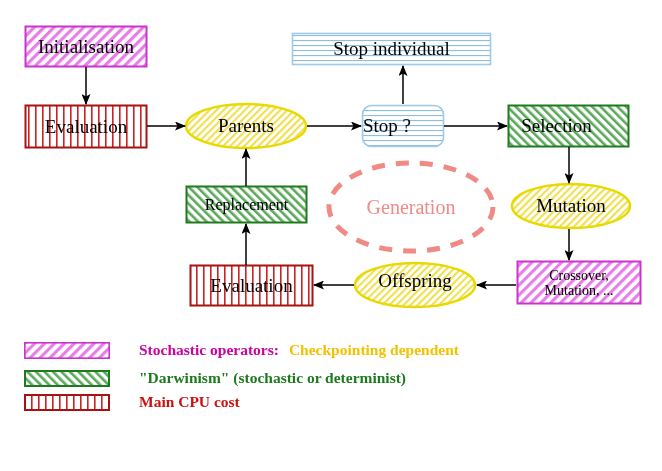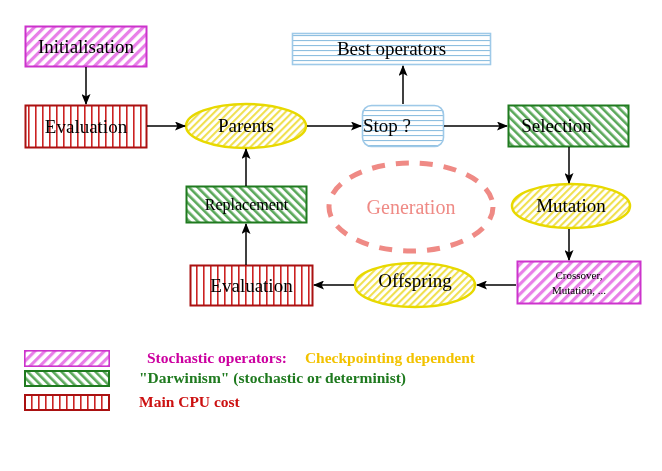--- a/index.html
+++ b/index.html
@@ -20,21 +20,21 @@
     display:flex;align-items:center;justify-content:center;
     text-align:center;
     color:#000000;
     font-family:"Liberation Serif", serif;
     white-space:pre;
     pointer-events:none;
     border-radius:10px;
   }
   .lbl-lg{font-size:19px;}
   .lbl-md{font-size:16px;}
-  .lbl-sm{font-size:11px;line-height:15px;}
+  .lbl-sm{font-size:14px;line-height:15px;}
   .lbl-gen{font-size:20px;color:#ef8a85;}
 
   
   #legend{position:absolute;left:0;top:336px;width:662px;height:120px;z-index:4;}
   .legend-row{position:absolute;left:24px;height:24px;display:flex;align-items:center;}
   .swatch{position:relative;width:86px;height:17px;flex:none;}
   .legend-text{margin-left:29px;font-size:15.5px;font-family:"Liberation Serif", serif;white-space:pre;font-weight:bold;}
   .lt-magenta{color:#cc00a0;}
   .lt-gold{color:#f2c200;}
   .lt-green{color:#1f7a1f;}
@@ -112,34 +112,34 @@
       <line x1="516" y1="285" x2="477" y2="285"></line>
       <line x1="354" y1="285" x2="314" y2="285"></line>
       <line x1="246" y1="265" x2="246" y2="224"></line>
       <line x1="246" y1="186" x2="246" y2="149"></line>
     </g>
   </svg>
 
   <div class="nodeLabel lbl-lg" style="left:25px;top:26px;width:122px;height:41px;">Initialisation</div>
   <div class="nodeLabel lbl-lg" style="left:25px;top:105px;width:122px;height:43px;">Evaluation</div>
   <div class="nodeLabel lbl-lg" style="left:186px;top:104px;width:120px;height:44px;">Parents</div>
-  <div class="nodeLabel lbl-lg" style="left:292px;top:33px;width:199px;height:32px;">Best operators</div>
+  <div class="nodeLabel lbl-lg" style="left:292px;top:33px;width:199px;height:32px;">Stop individual</div>
   <div class="nodeLabel lbl-lg" style="left:346px;top:105px;width:82px;height:42px;">Stop ?</div>
   <div class="nodeLabel lbl-lg" style="left:496px;top:105px;width:121px;height:42px;">Selection</div>
   <div class="nodeLabel lbl-lg" style="left:512px;top:184px;width:118px;height:44px;">Mutation</div>
   <div class="nodeLabel lbl-sm" style="left:517px;top:261px;width:124px;height:43px;">Crossover,
 Mutation, ...</div>
   <div class="nodeLabel lbl-lg" style="left:355px;top:253px;width:120px;height:56px;">Offspring</div>
   <div class="nodeLabel lbl-lg" style="left:190px;top:265px;width:123px;height:41px;">Evaluation</div>
   <div class="nodeLabel lbl-md" style="left:186px;top:186px;width:121px;height:37px;">Replacement</div>
   <div class="nodeLabel lbl-gen" style="left:329px;top:185px;width:164px;height:44px;">Generation</div>
 
   <div id="legend">
 
-    <div class="legend-row" style="top:10px;gap:8px;">
+    <div class="legend-row" style="top:2px;">
       <span class="swatch">
         <svg width="86" height="17" viewBox="0 0 86 17">
           <rect x="0.8" y="0.8" width="84.4" height="15.4" fill="url(#p-magenta)" stroke="#cc33cc" stroke-width="1.6"></rect>
         </svg>
       </span>
       <span class="legend-text lt-magenta">Stochastic operators:</span>
       <span class="legend-text lt-gold" style="margin-left:10px;">Checkpointing dependent</span>
     </div>
 
     <div class="legend-row" style="top:30px;">

